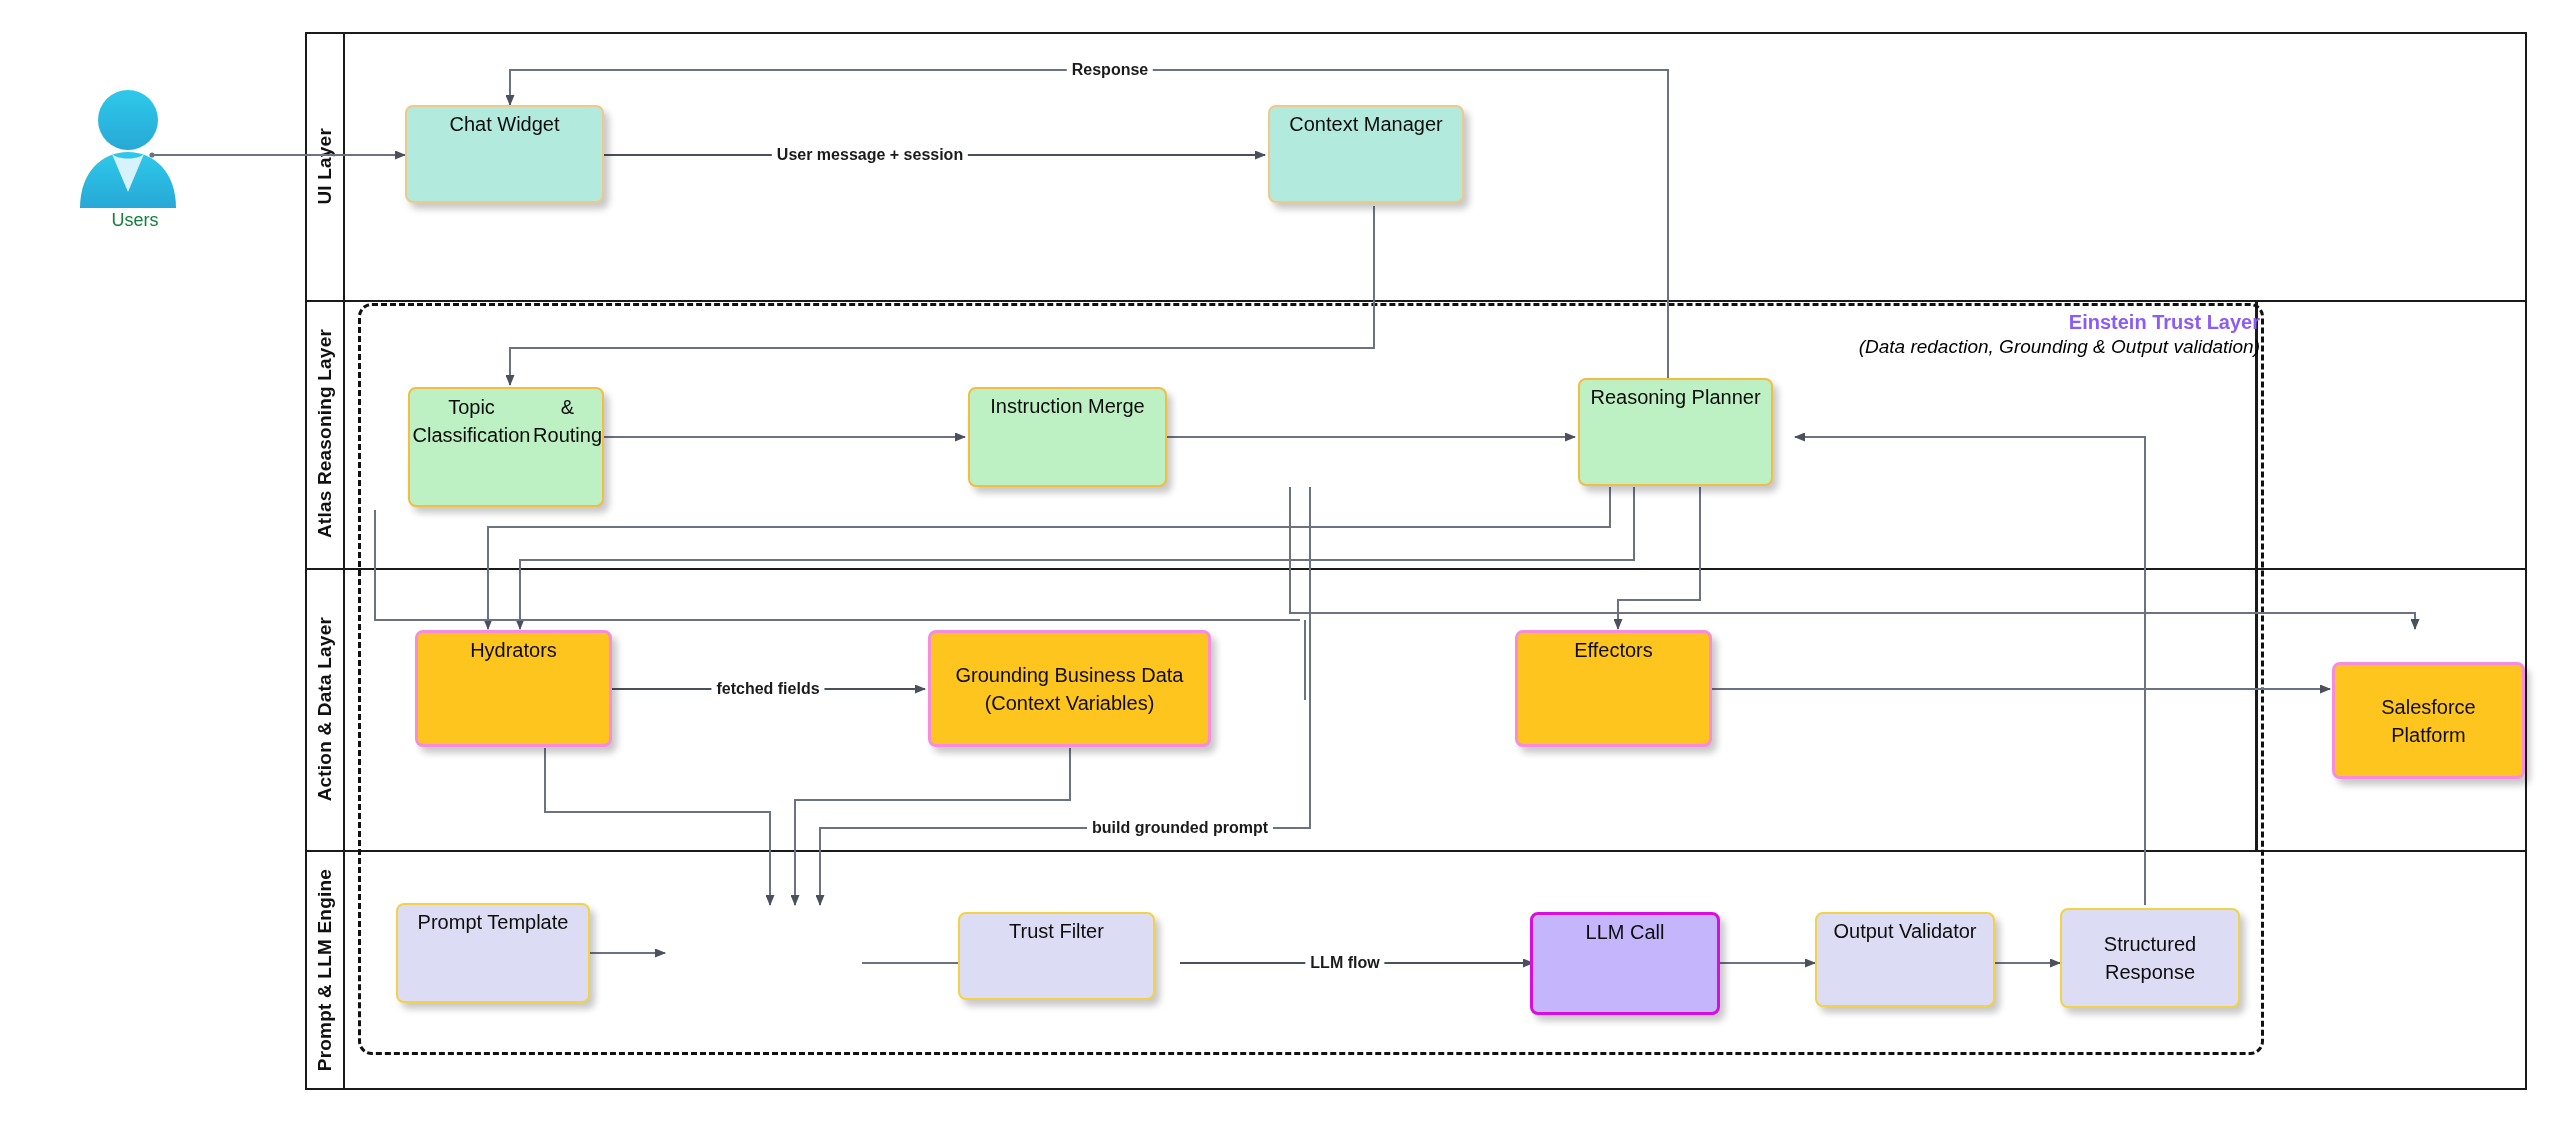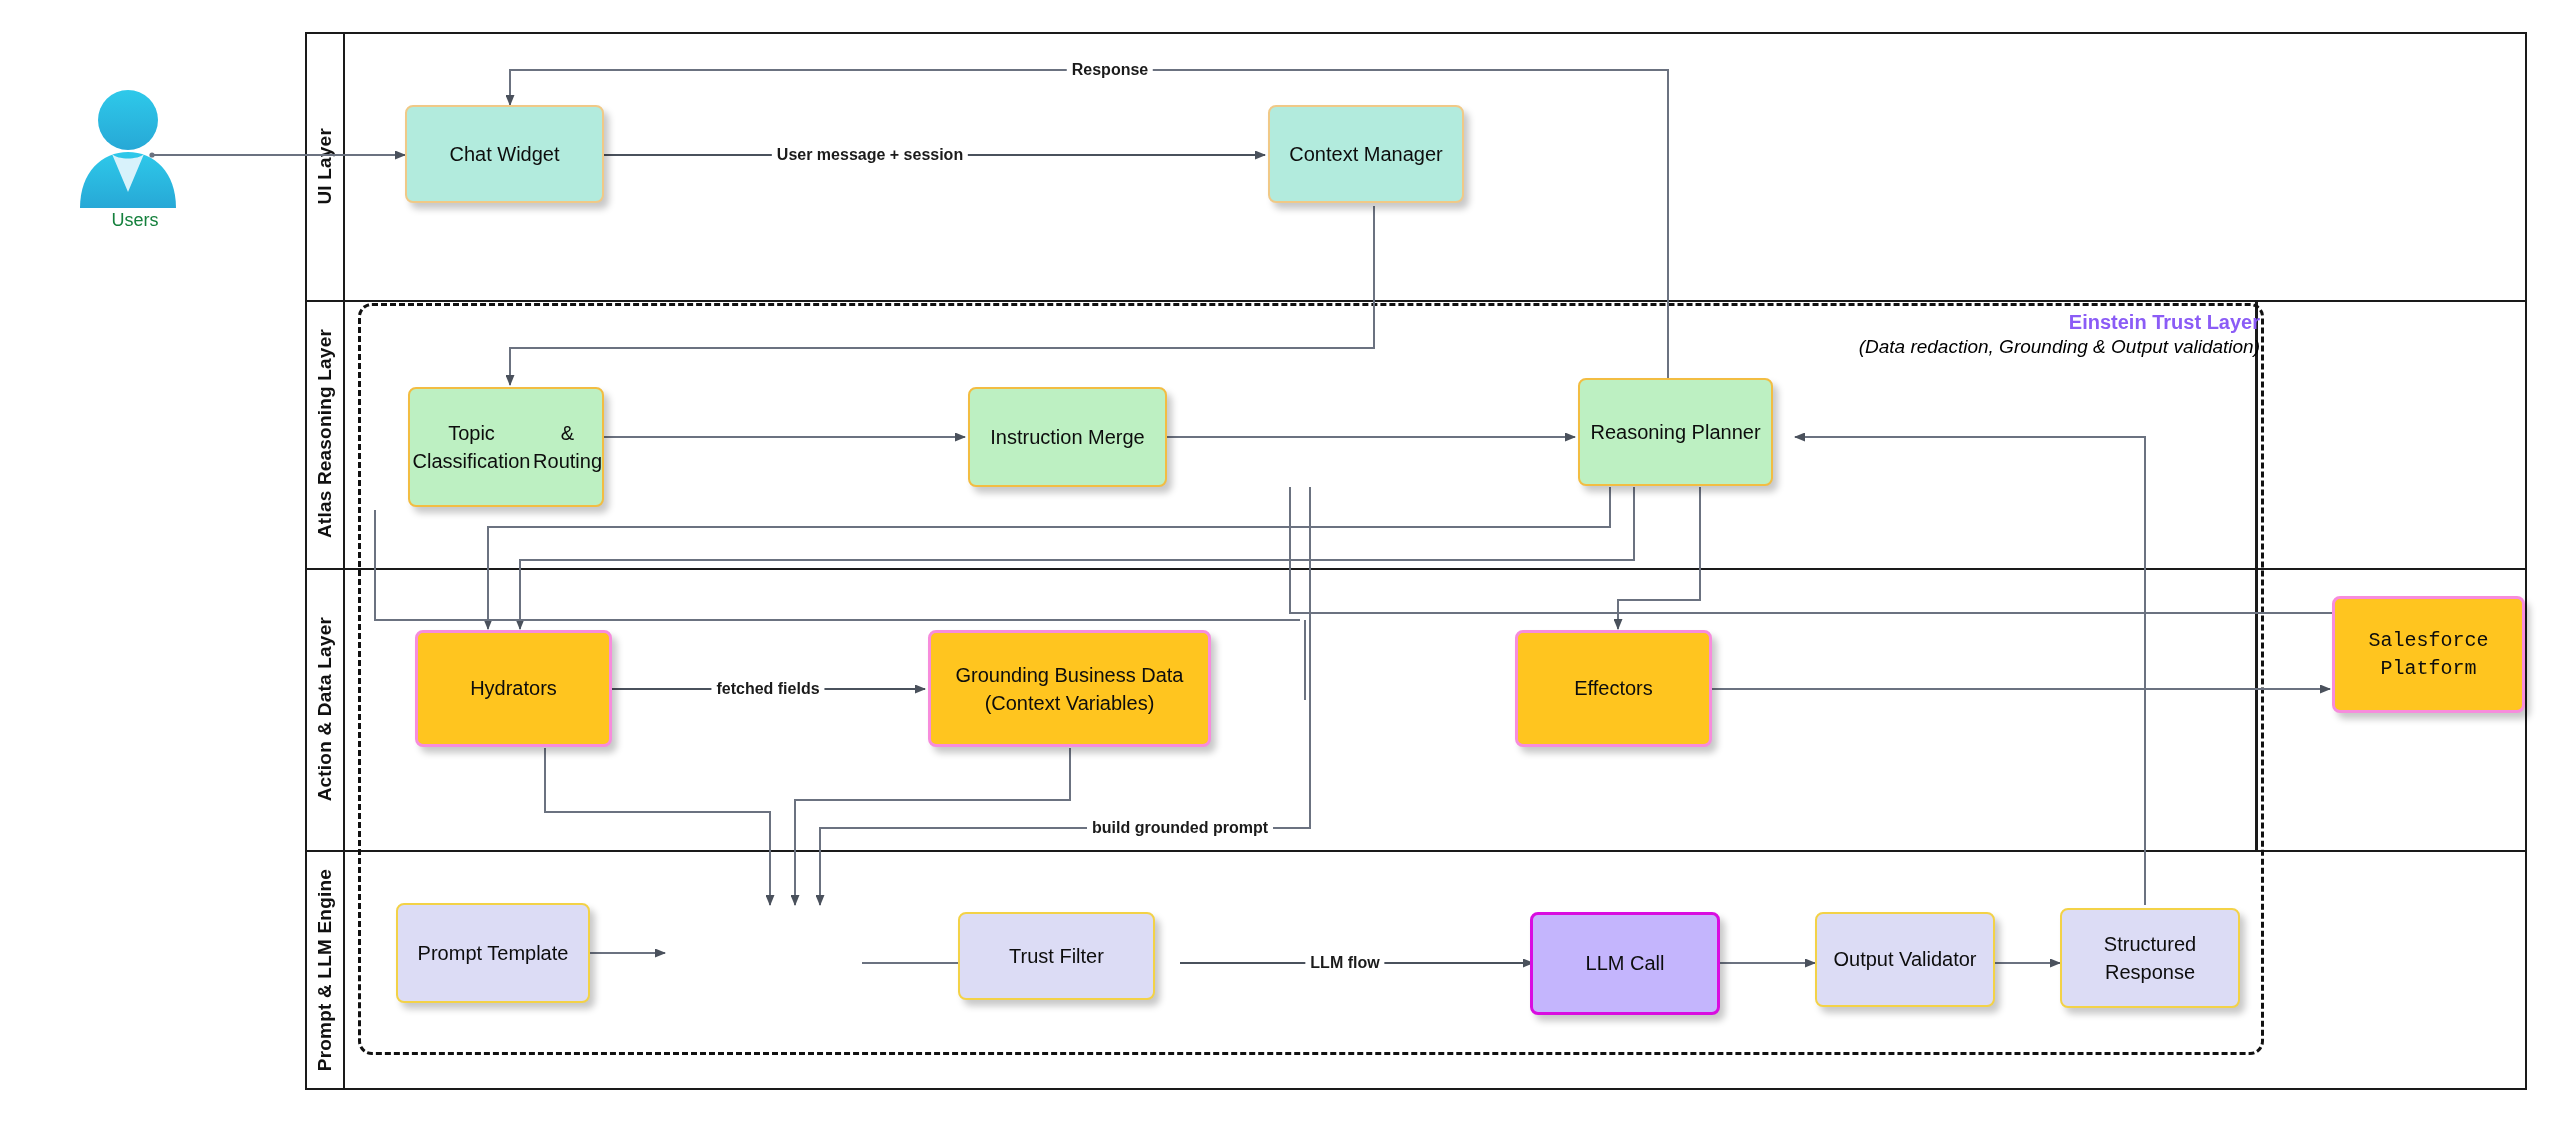--- a/index.html
+++ b/index.html
@@ -21,21 +21,21 @@
       font-size:19px;font-weight:bold;color:#111;letter-spacing:.2px;white-space:nowrap;}
 
   
   .trust-box{position:absolute;border:3px dashed #111;border-radius:14px;box-sizing:border-box;}
   .trust-label{position:absolute;text-align:right;}
   .trust-label .t1{font-size:20px;font-weight:bold;color:#8b5cf6;line-height:1.2;}
   .trust-label .t2{font-size:19px;font-style:italic;color:#000;line-height:1.35;}
 
   
   .node{position:absolute;box-sizing:border-box;border-radius:8px;
-        display:flex;align-items:center;justify-content:center;text-align:center;
+        display:flex;justify-content:center;text-align:center;
         font-size:20px;color:#0d0d0d;line-height:1.35;
         box-shadow:5px 6px 7px rgba(0,0,0,.22);padding:4px 0;}
   .node.two-line{line-height:1.4;}
 
   .n-teal  {background:#b2ebdd;border:2.5px solid #f0c987;}
   .n-green {background:#bdf0c2;border:2.5px solid #f2bd42;}
   .n-amber {background:#ffc51f;border:3px solid #f78cdc;}
   .n-lav   {background:#dcdcf5;border:2.5px solid #f3d247;}
   .n-white {background:#c4b5fd;border:3px solid #d90de0;}
 
@@ -192,21 +192,21 @@
 
   <div class="node n-amber two-line" style="left:928px;top:630px;width:283px;height:117px;flex-direction:column;">
     <span>Grounding Business Data</span>
     <span>(Context Variables)</span>
   </div>
 
   <div class="node n-amber" style="left:1515px;top:630px;width:197px;height:117px;">
     <span>Effectors</span>
   </div>
 
-  <div class="node n-amber two-line" style="left:2332px;top:596px;width:193px;height:117px;flex-direction:column;font-family:Liberation Mono, monospace;">
+  <div class="node n-amber two-line" style="left:2332px;top:662px;width:193px;height:117px;flex-direction:column;">
     <span>Salesforce</span>
     <span>Platform</span>
   </div>
 
   <div class="node n-lav" style="left:396px;top:903px;width:194px;height:100px;">
     <span>Prompt Template</span>
   </div>
 
 
   <div class="node n-lav" style="left:958px;top:912px;width:197px;height:88px;">

